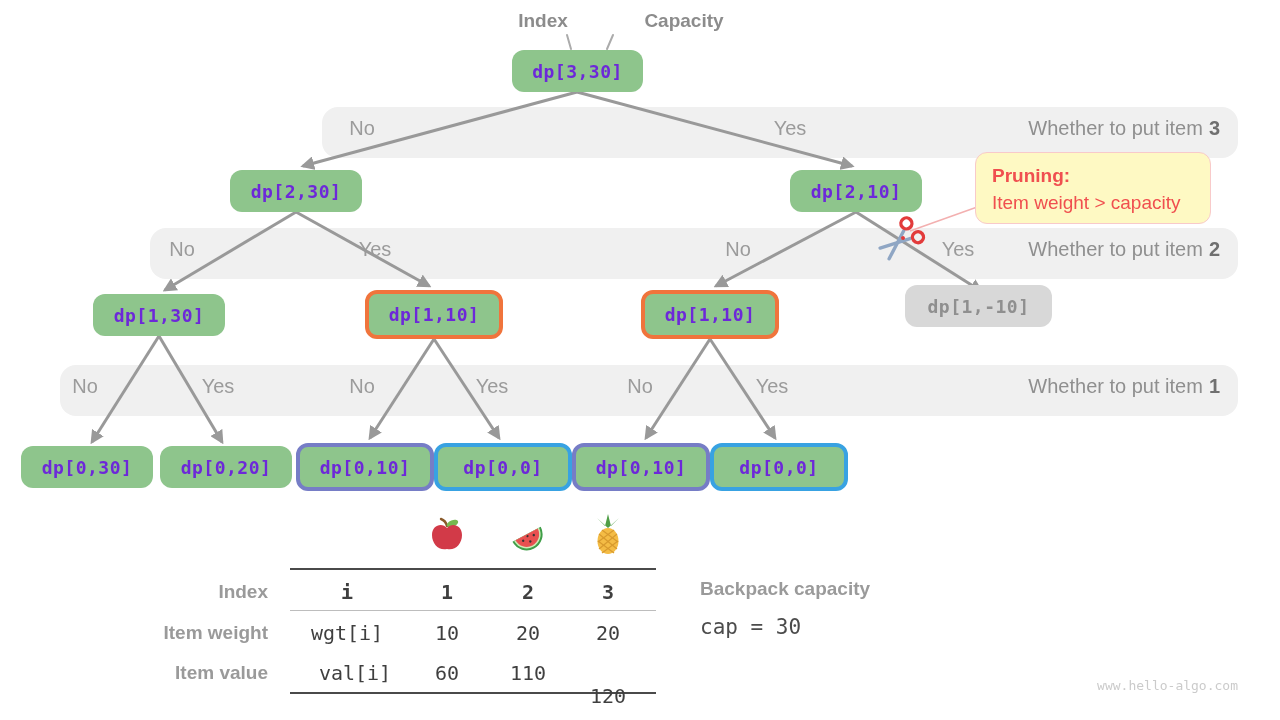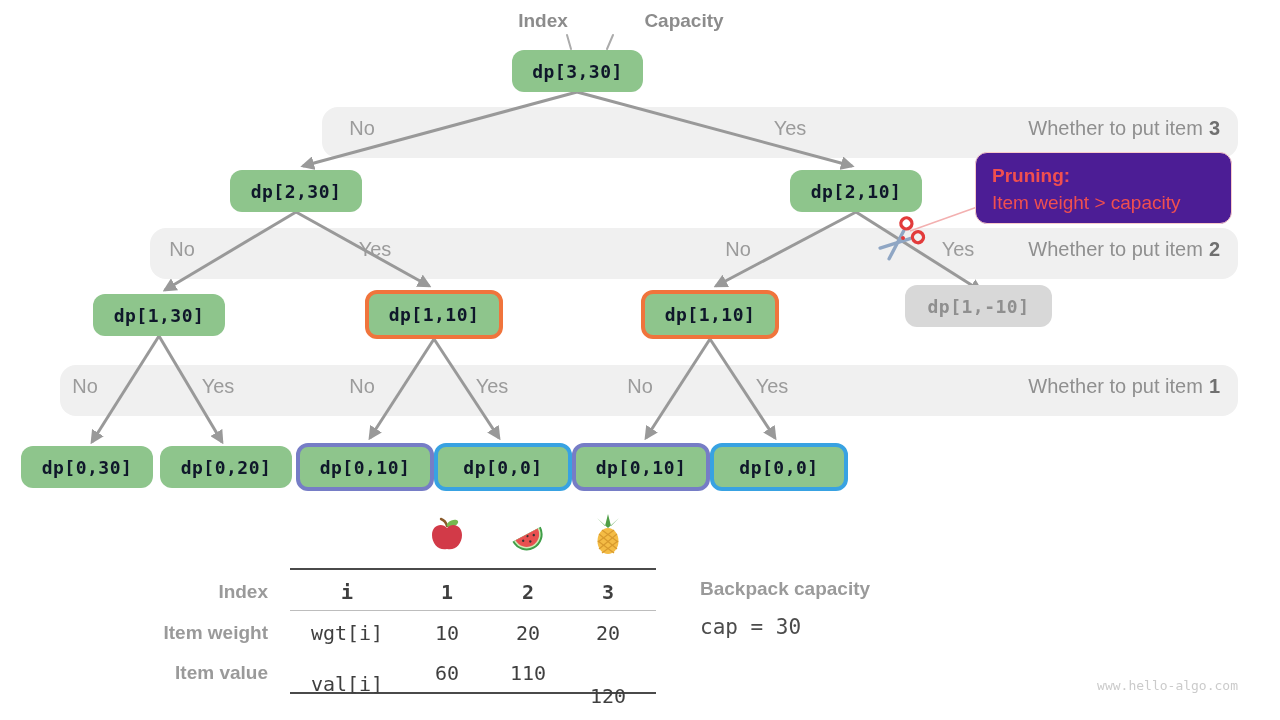--- a/index.html
+++ b/index.html
@@ -11,28 +11,28 @@
 
   
   .band{position:absolute;height:51px;background:#f0f0f0;border-radius:16px;z-index:1;}
   .choice{position:absolute;transform:translateX(-50%);line-height:43px;font-size:20px;color:#9b9b9b;white-space:nowrap;}
   .band-q{position:absolute;right:18px;line-height:43px;font-size:20px;color:#8f8f8f;white-space:nowrap;margin-left:37px;}
   .band-q b{color:#707070;margin-left:6px;}
 
   
   .node{position:absolute;border-radius:12px;display:flex;align-items:center;justify-content:center;
         font-family:"DejaVu Sans Mono",monospace;font-weight:bold;font-size:18px;letter-spacing:.5px;z-index:3;box-sizing:border-box;}
-  .node.green{background:#8ec58c;color:#0f172a;}
+  .node.green{background:#8ec58c;color:#6d28d9;}
   .node.gray{background:#d8d8d8;color:#8f8f8f;}
   .node.b-orange{border:4px solid #f0743c;}
   .node.b-purple{border:4px solid #767dc6;}
   .node.b-blue{border:4px solid #38a2e2;}
 
   
-  .pruning{position:absolute;left:975px;top:152px;width:257px;height:72px;background:#4c1d95;
+  .pruning{position:absolute;left:975px;top:152px;width:236px;height:72px;background:#fef9c3;
            border:1.5px solid #f8caca;border-radius:12px;z-index:4;box-sizing:border-box;padding:9px 0 0 16px;}
   .pruning .p-title{font-weight:bold;font-size:19px;color:#f04f4f;line-height:27px;}
   .pruning .p-detail{font-size:19px;color:#f04f4f;line-height:27px;}
 
   
   #edges{position:absolute;left:0;top:0;z-index:2;pointer-events:none;}
   #scissors{position:absolute;left:878px;top:212px;z-index:5;pointer-events:none;}
 
   
   .row-label{position:absolute;width:228px;left:40px;text-align:right;font-weight:bold;font-size:19px;color:#9a9a9a;line-height:30px;}
@@ -178,21 +178,21 @@
     <div class="cell bold" style="left:528px;top:577px;">2</div>
     <div class="cell bold" style="left:608px;top:577px;">3</div>
 
     <div class="row-label" style="top:618px;">Item weight</div>
     <div class="cell" style="left:347px;top:618px;">wgt[i]</div>
     <div class="cell" style="left:447px;top:618px;">10</div>
     <div class="cell" style="left:528px;top:618px;">20</div>
     <div class="cell" style="left:608px;top:618px;">20</div>
 
     <div class="row-label" style="top:658px;">Item value</div>
-    <div class="cell" style="left:347px;top:658px;margin-top:11px;">val[i]</div>
+    <div class="cell" style="left:355px;top:658px;">val[i]</div>
     <div class="cell" style="left:447px;top:658px;">60</div>
     <div class="cell" style="left:528px;top:658px;">110</div>
     <div class="cell" style="left:608px;top:658px;margin-top:23px;">120</div>
   </div>
 
   <div class="cap-label">Backpack capacity</div>
   <div class="cap-value">cap = 30</div>
 
   <div class="watermark">www.hello-algo.com</div>
 

